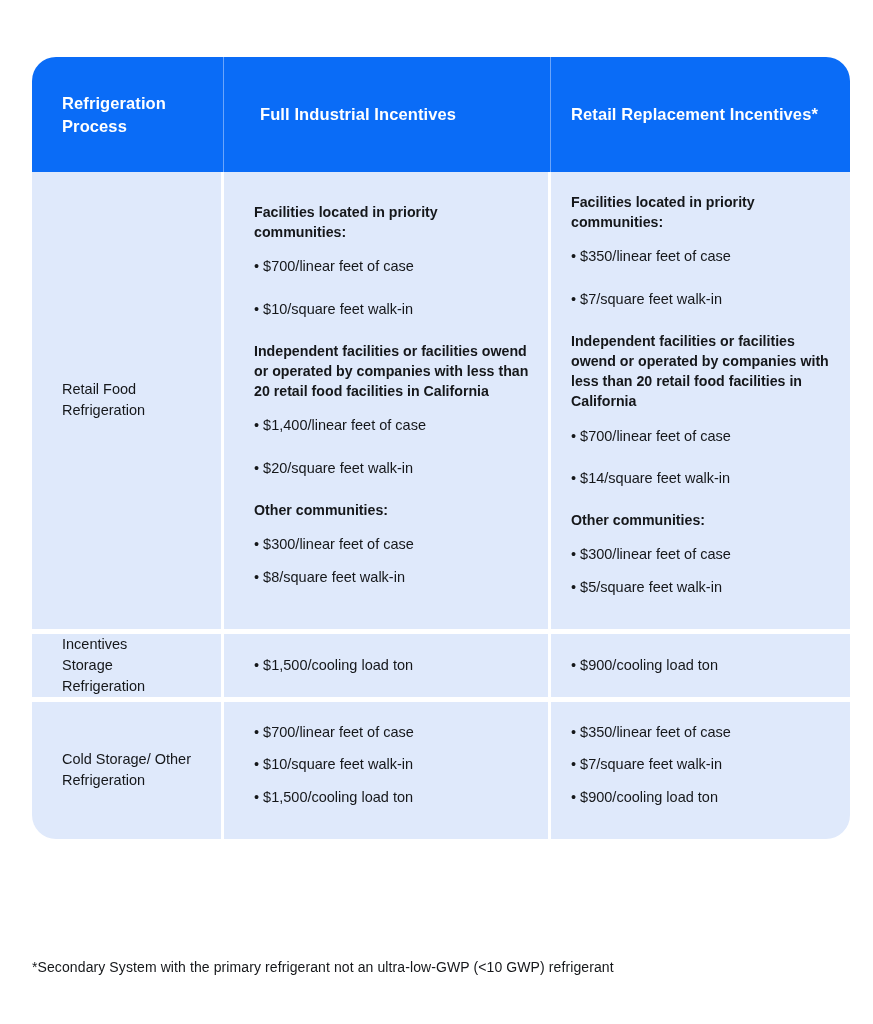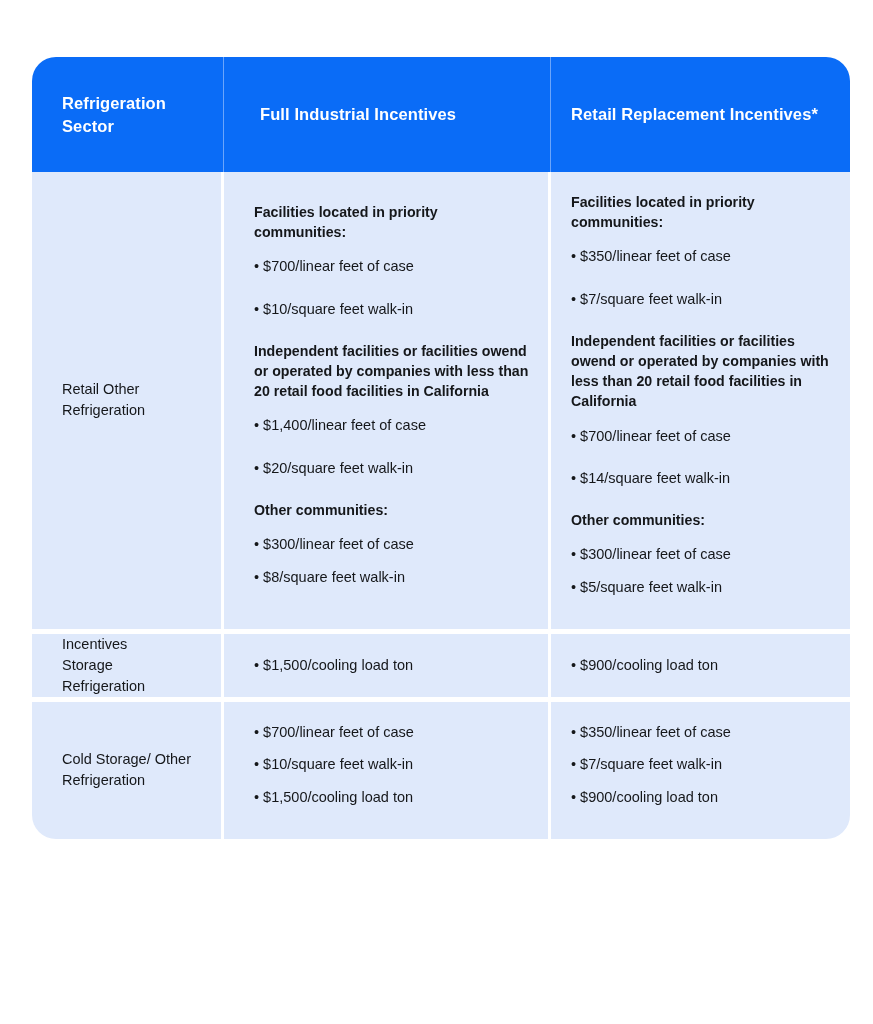--- a/index.html
+++ b/index.html
@@ -111,33 +111,33 @@
 
 <div class="page">
 
   <div class="table-wrap">
     <table class="incentives">
 
       <thead>
         <tr>
           <th class="col-sector">
             <span>Refrigeration</span><br>
-            <span>Sector</span>
+            <span>Process</span>
           </th>
           <th class="col-full">Full Industrial Incentives</th>
           <th class="col-partial">Retail Replacement Incentives*</th>
         </tr>
       </thead>
 
       <tbody>
 
         <tr>
           <td class="sector-cell">
             <div class="sector-label">
-              <span>Retail Other</span><br>
+              <span>Retail Food</span><br>
               <span>Refrigeration</span>
             </div>
           </td>
 
           <td>
             <div class="cell-inner">
               <div class="blk-head">Facilities located in priority communities:</div>
               <div class="bullet">• $700/linear feet of case</div>
               <div class="bullet">• $10/square feet walk-in</div>
               <div class="blk-head tight-top">Independent facilities or facilities owend or operated by companies with less than 20 retail food facilities in California</div>
@@ -204,14 +204,15 @@
               <div class="bullet tight">• $7/square feet walk-in</div>
               <div class="bullet tight">• $900/cooling load ton</div>
             </div>
           </td>
         </tr>
 
       </tbody>
     </table>
   </div>
 
+  <div class="footnote">*Secondary System with the primary refrigerant not an ultra-low-GWP (&lt;10 GWP) refrigerant</div>
 
 </div>
 
 </body></html>

